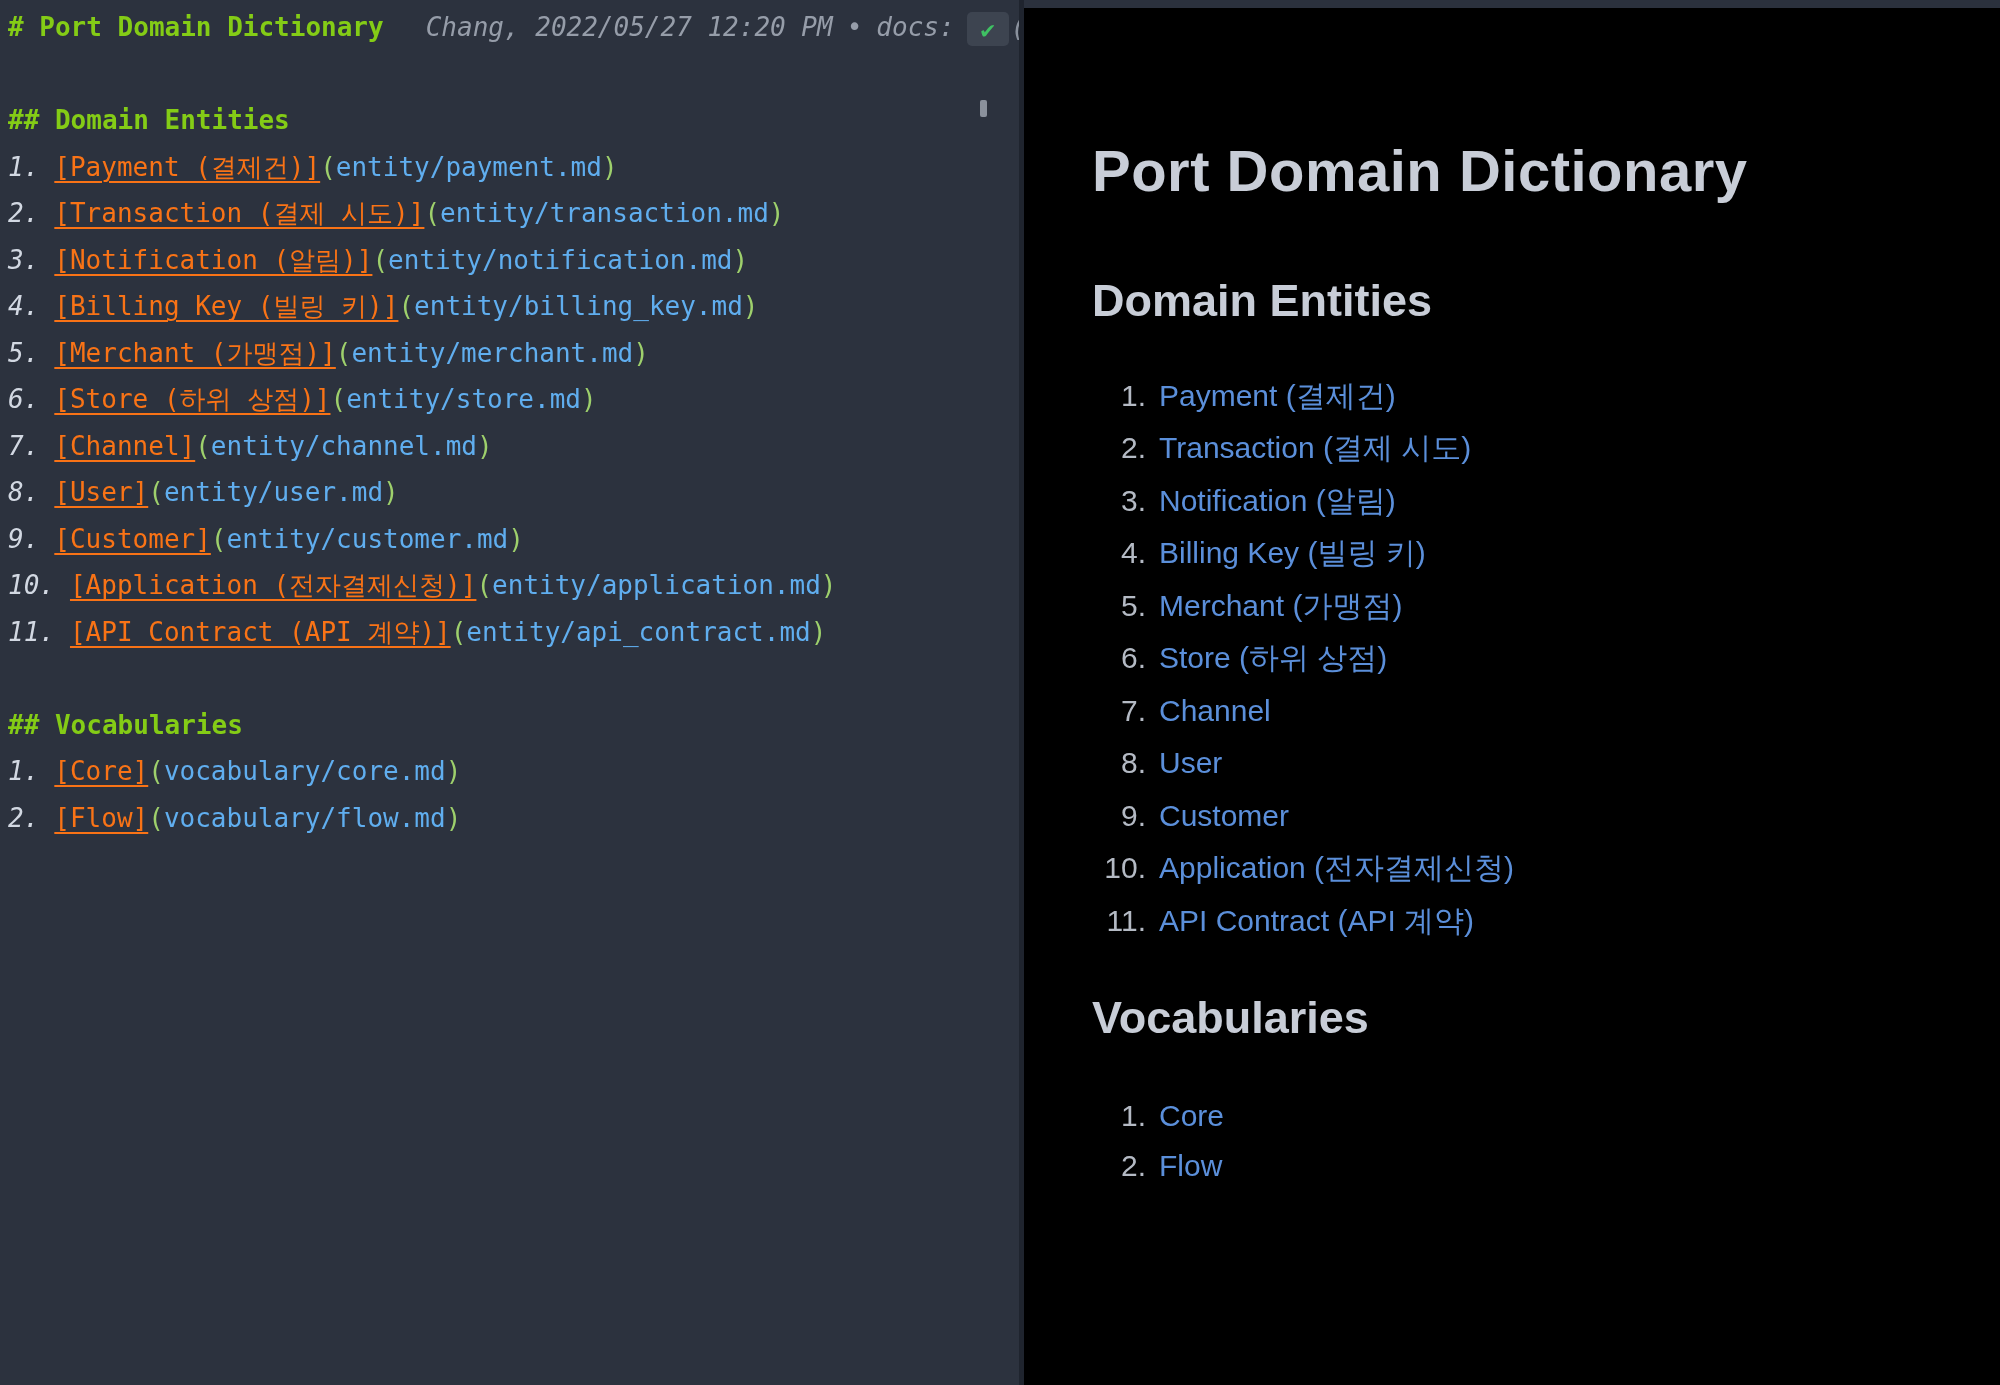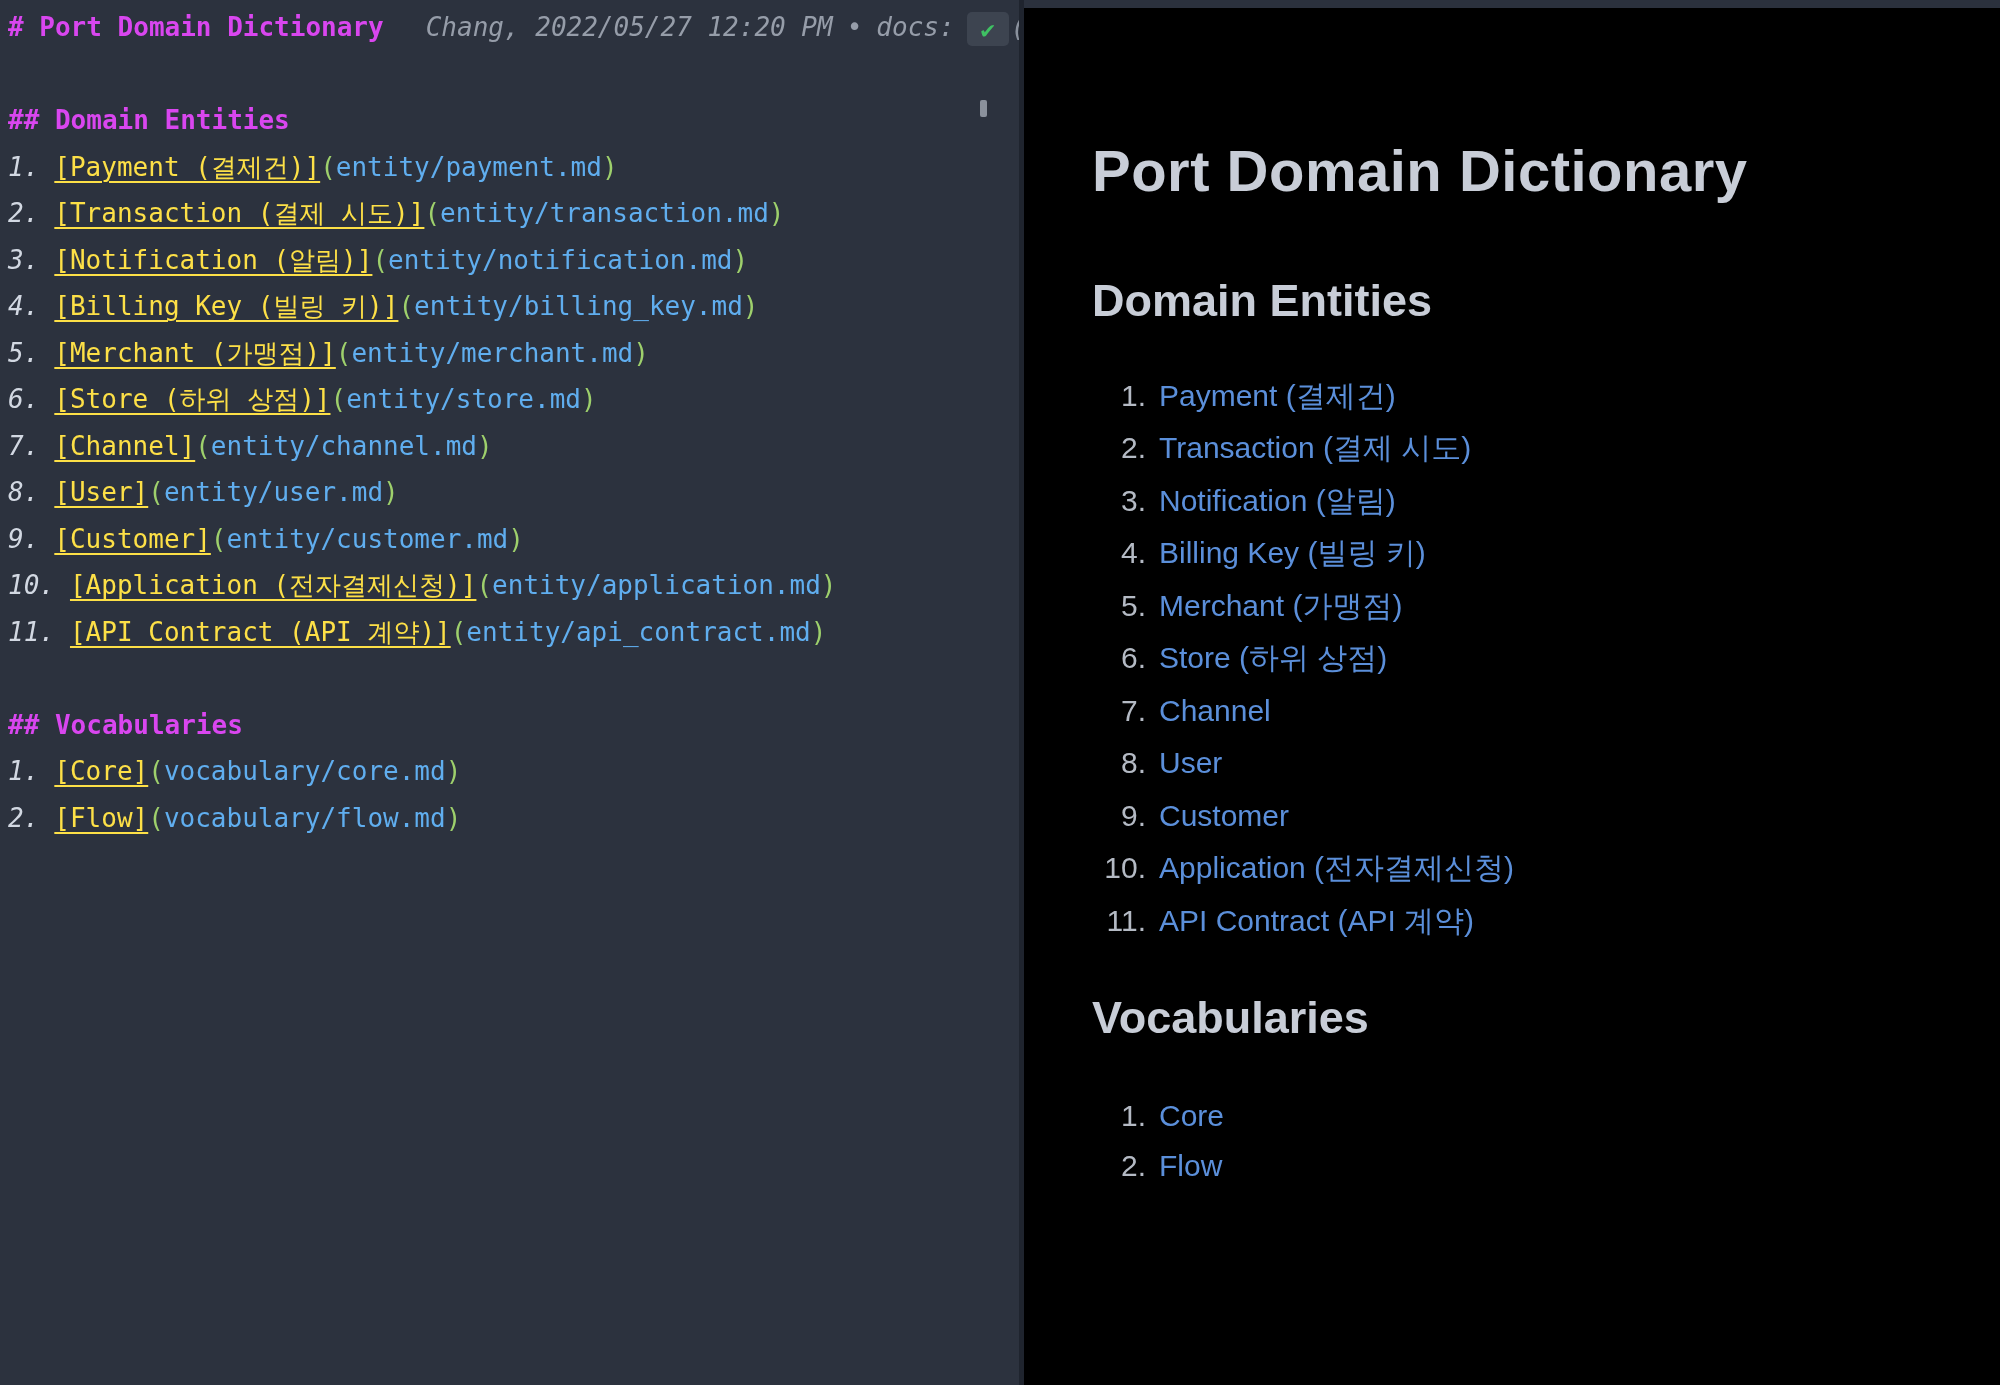--- a/index.html
+++ b/index.html
@@ -8,32 +8,32 @@
 
   
   .editor-pane {
     position:absolute; left:0; top:0; width:1019px; height:1385px;
     background:#2c323e; padding:4px 0 0 8px; overflow:hidden;
   }
   .line {
     height:46.5px; line-height:46.5px; font-size:26px; white-space:pre;
     color:#aab1bd;
   }
-  .md-heading { color:#d946ef; font-weight:bold; }
+  .md-heading { color:#84cc16; font-weight:bold; }
   .blame { color:#969da9; font-style:italic; margin-left:42px; }
   .blame-sep { margin:0 14px; font-style:normal; }
   .blame-badge {
     display:inline-block; width:42px; height:34px; line-height:34px;
     background:#3d4450; border-radius:5px; text-align:center;
     vertical-align:middle; margin:0 2px 0 12px;
   }
   .check { color:#3fc163; font-style:normal; font-size:24px; font-weight:bold; }
   .blame-cut { color:#8a919d; font-style:italic; }
   .num { color:#d2d8e2; font-style:italic; margin-right:15px; }
-  .md-link { color:#fde047; text-decoration:underline; text-underline-offset:5px; text-decoration-thickness:2px; }
+  .md-link { color:#f97316; text-decoration:underline; text-underline-offset:5px; text-decoration-thickness:2px; }
   .paren { color:#9ed06c; }
   .md-url { color:#60aeef; }
   .scroll-thumb {
     position:absolute; left:980px; top:100px; width:7px; height:17px;
     background:#8b919c; border-radius:2px;
   }
 
   
   .splitter { position:absolute; left:1019px; top:0; width:5px; height:1385px; background:#1f242e; }
 

